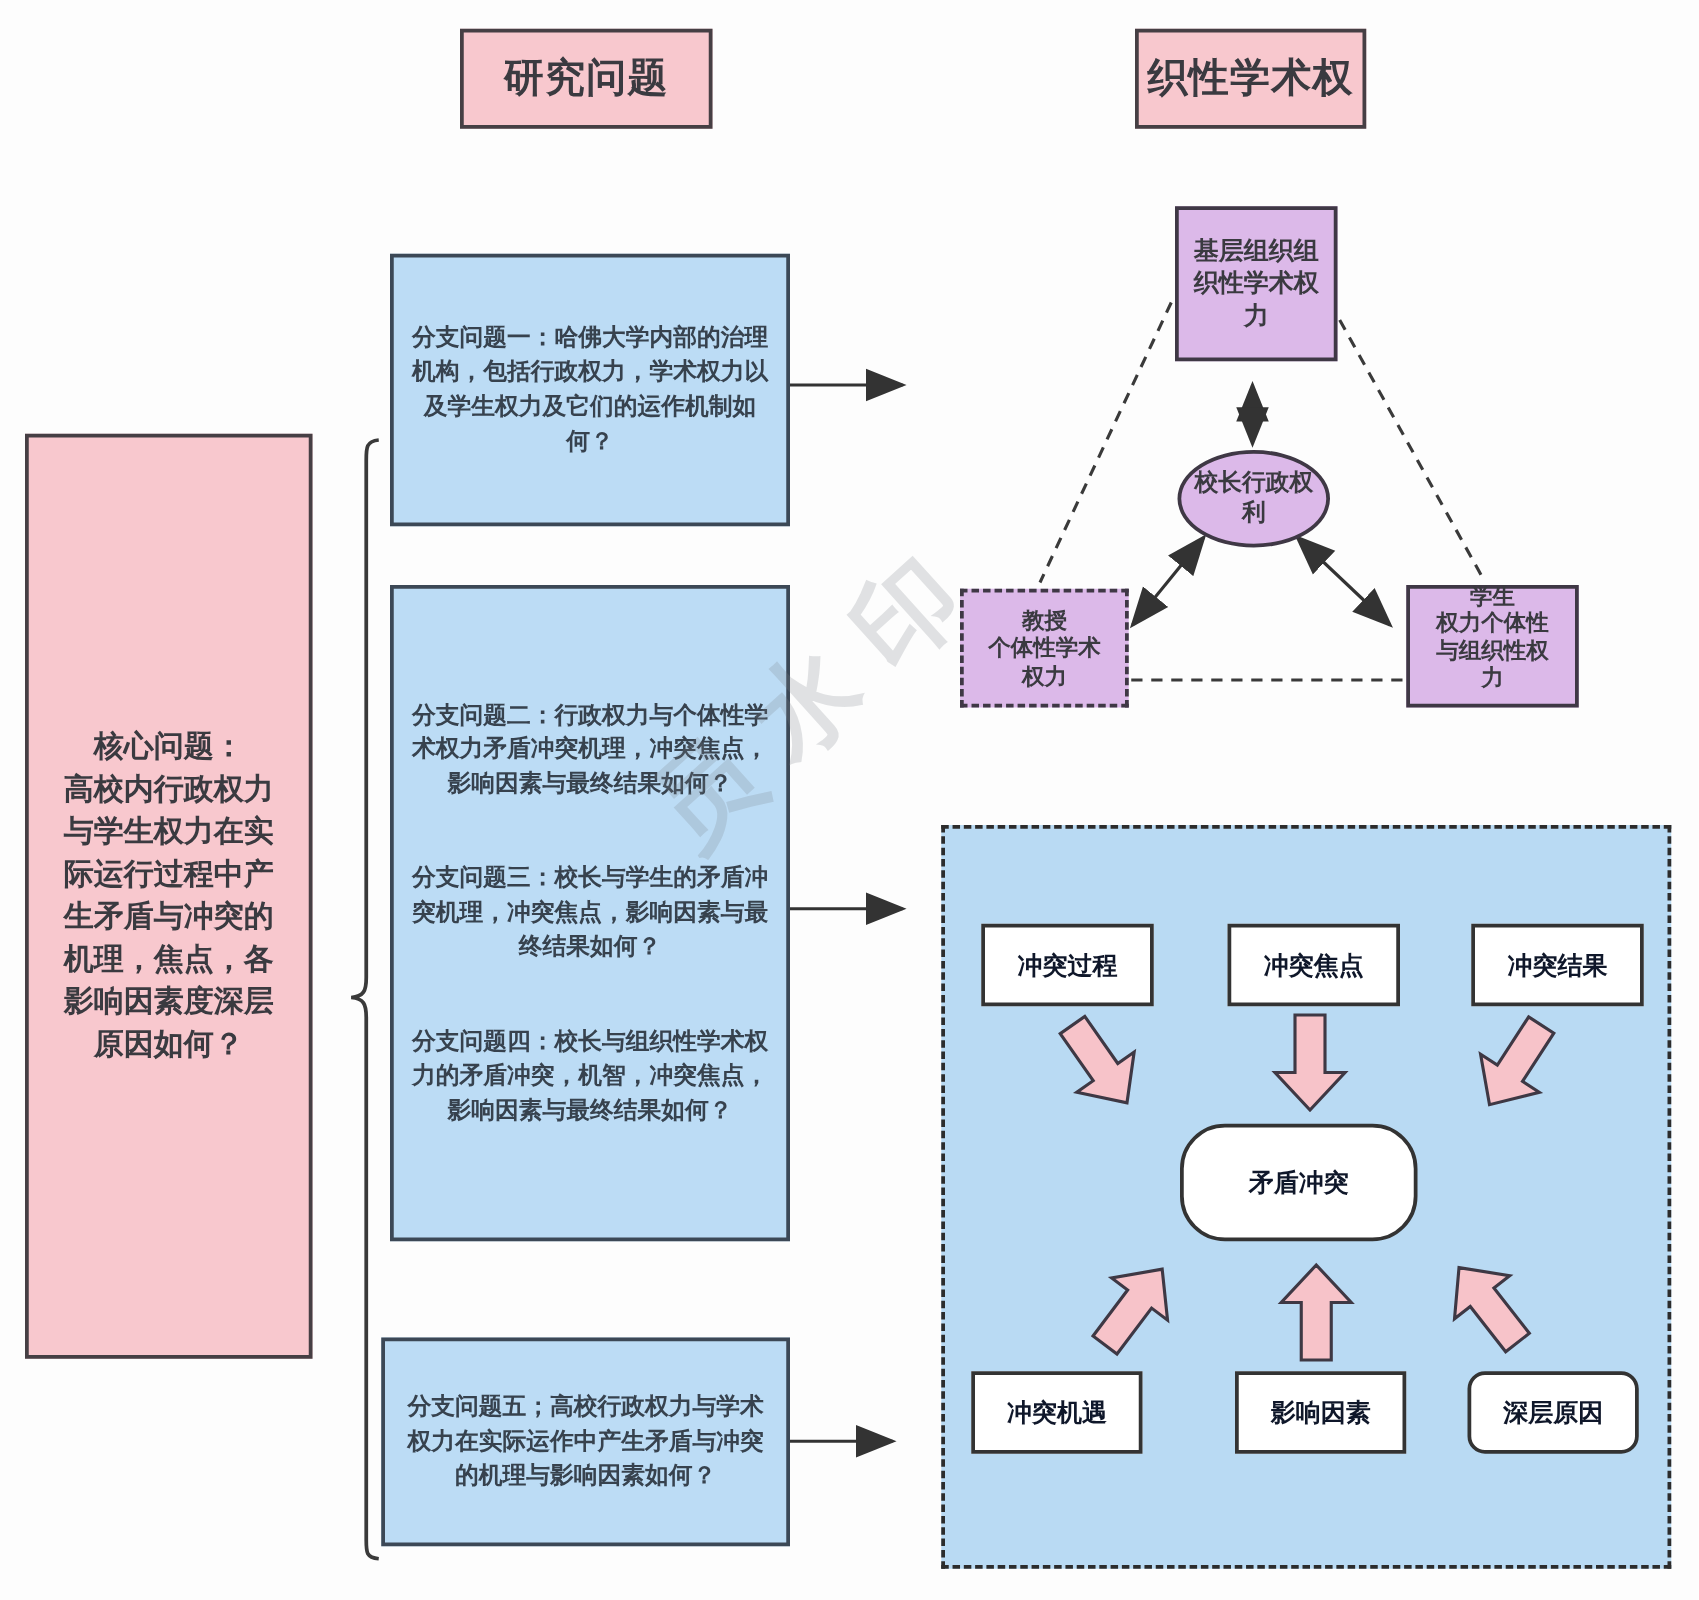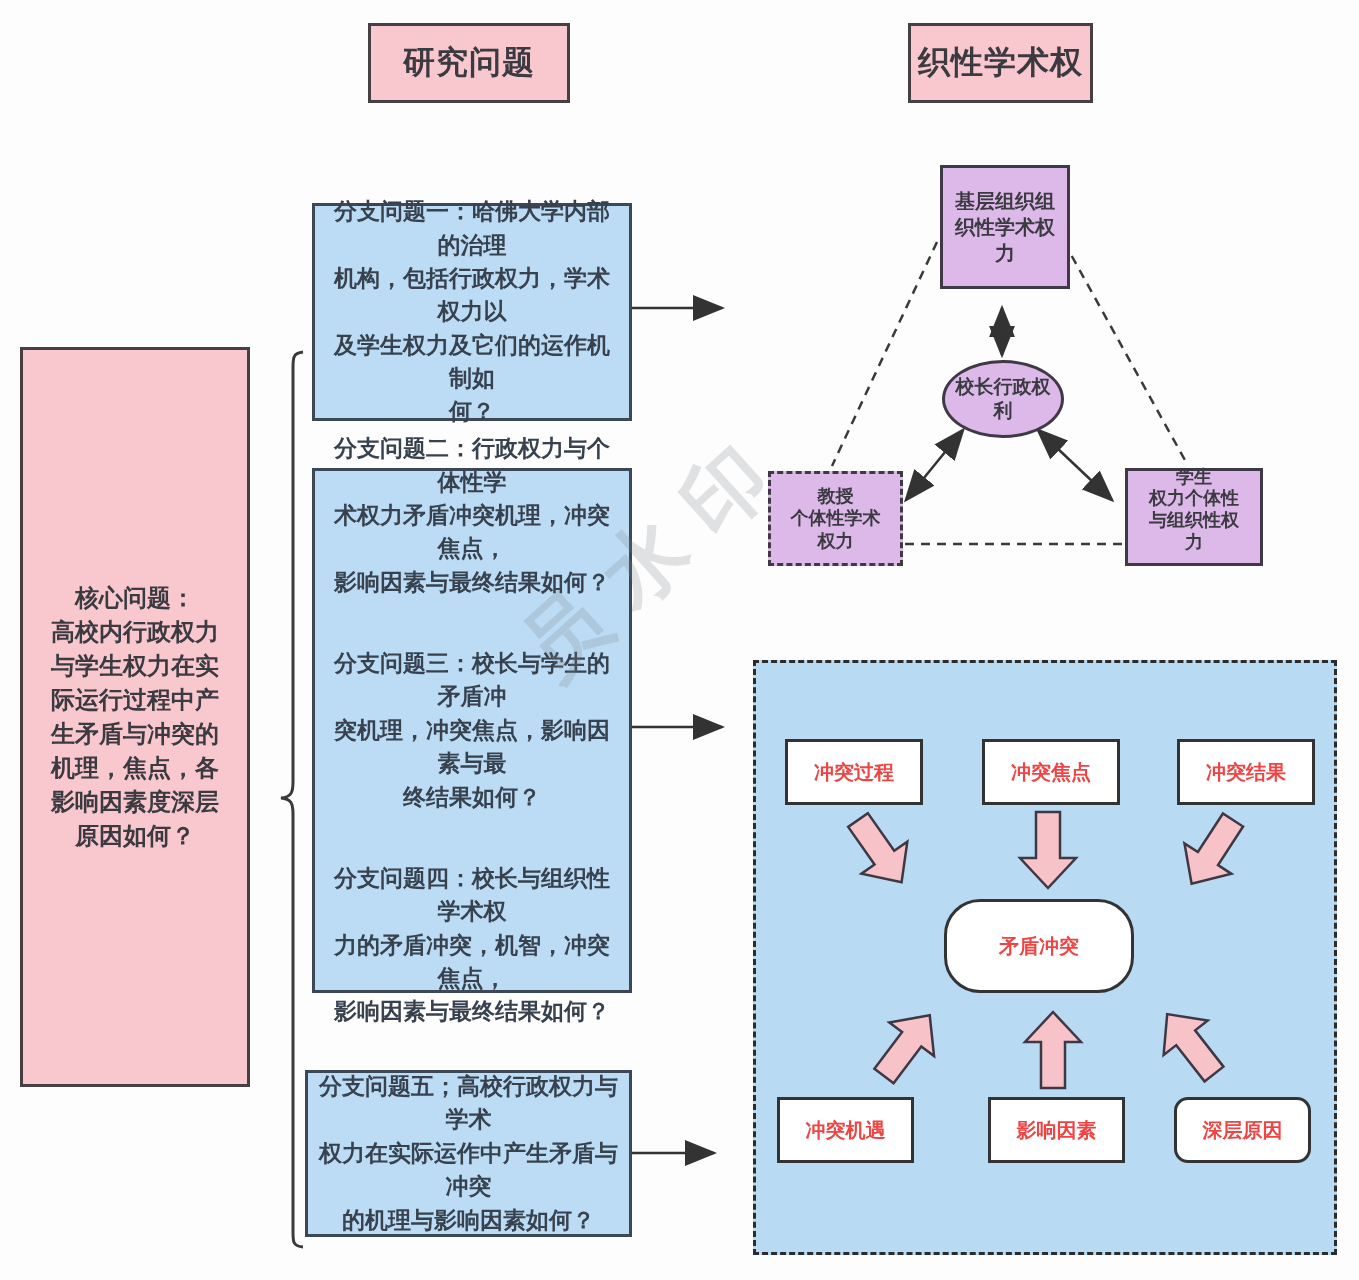--- a/index.html
+++ b/index.html
@@ -17,42 +17,42 @@
   .hdr1{ left:368px; top:23px; width:202px; height:80px; }
   .hdr2{ left:908px; top:23px; width:185px; height:80px; }
   
   .core{
     left:20px; top:347px; width:230px; height:740px;
     background:#f8c8ce; border:3px solid #463f44;
     font-size:24px; line-height:1.42; padding:0 4px;
   }
   
   .blue{ background:#bcdcf5; border:3px solid #3c4856; color:#37424e;
-         font-size:23px; line-height:1.45; padding:0 8px;}
+         font-size:19px; line-height:1.45; padding:0 8px;}
   .b1{ left:312px; top:203px; width:320px; height:218px; }
   .b2{ left:312px; top:468px; width:320px; height:525px; flex-direction:column; gap:48px;}
   .b2 .para{ margin:0; white-space:pre-line; }
   .b5{ left:305px; top:1070px; width:327px; height:167px; }
   
   .purple{ background:#dcb9e9; border:3px solid #3f3845; font-size:20px; line-height:1.3;}
   .tri-top{ left:940px; top:165px; width:130px; height:124px; }
   .tri-ellipse{ left:942px; top:360px; width:122px; height:78px; border-radius:50%;
                 font-size:19px; line-height:1.25;}
   .tri-left{ left:768px; top:471px; width:135px; height:95px;
              border-style:dashed; font-size:18px; line-height:1.25;}
   .tri-right{ left:1125px; top:468px; width:138px; height:98px;
               font-size:18px; line-height:1.2;}
   .tri-right .lift{ margin-top:-14px; white-space:pre-line;}
   
   .panel{
     position:absolute; left:753px; top:660px; width:584px; height:595px;
     box-sizing:border-box; background:#b9daf3; border:3px dashed #2c2c2c; z-index:1;
   }
   
-  .wbox{ background:#ffffff; border:3px solid #333333; color:#ef4444;
+  .wbox{ background:#ffffff; border:3px solid #333333; color:#0f172a;
          font-size:20px; z-index:3;}
   .w-process{ left:785px; top:739px; width:138px; height:66px;}
   .w-focus  { left:982px; top:739px; width:138px; height:66px;}
   .w-result { left:1177px; top:739px; width:138px; height:66px;}
   .w-chance { left:777px; top:1097px; width:137px; height:66px;}
   .w-factor { left:988px; top:1097px; width:137px; height:66px;}
   .w-deep   { left:1174px; top:1097px; width:137px; height:66px;border-radius:14px;}
   .w-center { left:944px; top:899px; width:190px; height:94px; border-radius:36px;
               font-size:20px;}
   .boxes-layer{ position:absolute; inset:0; z-index:3; pointer-events:none;}

